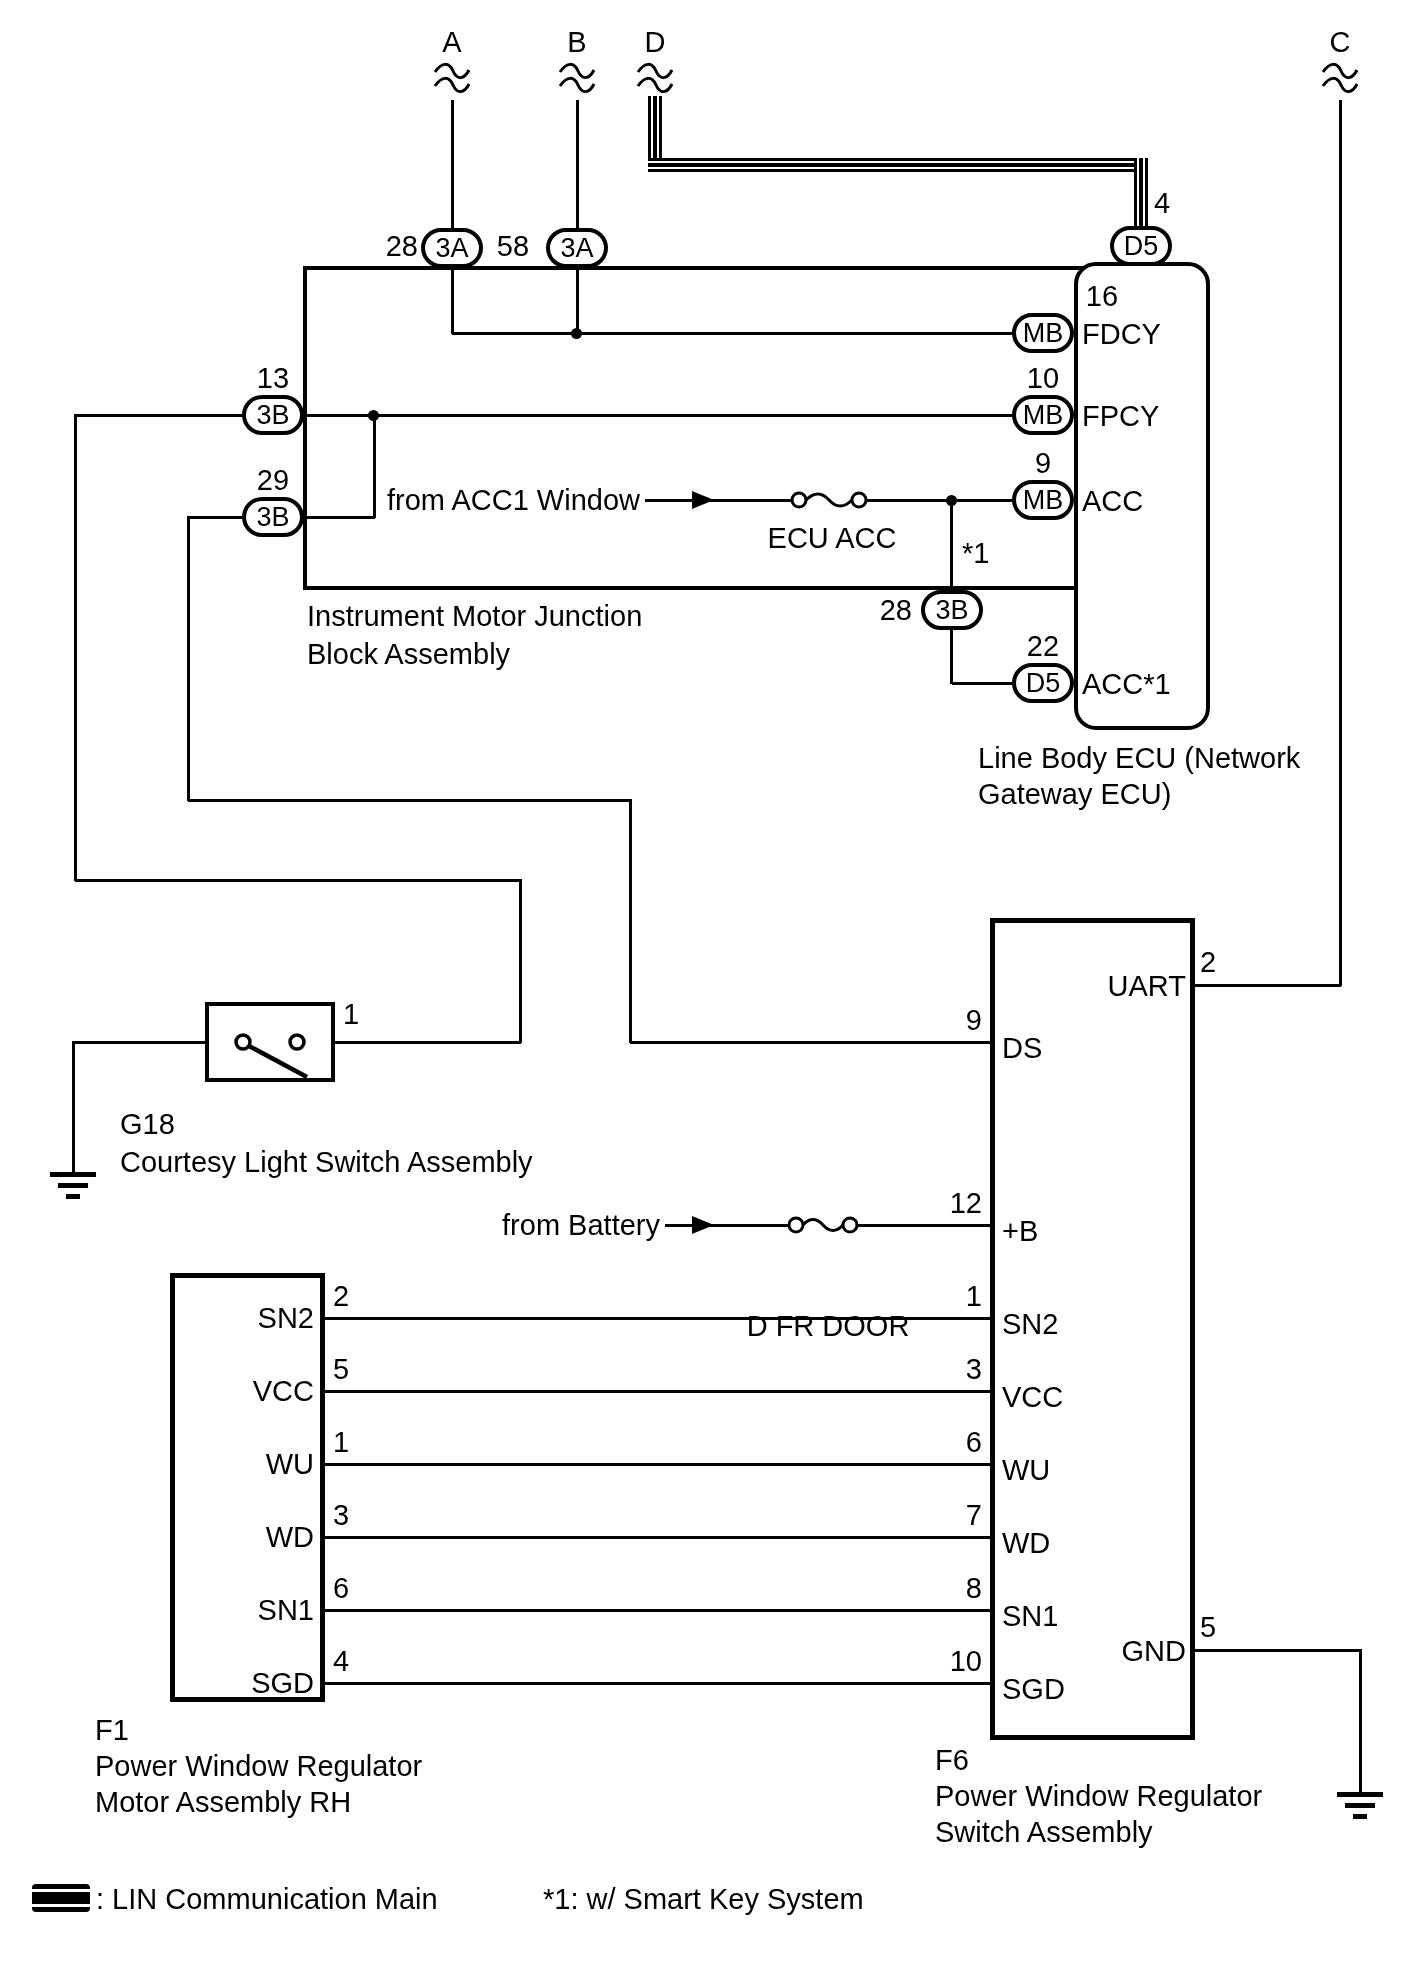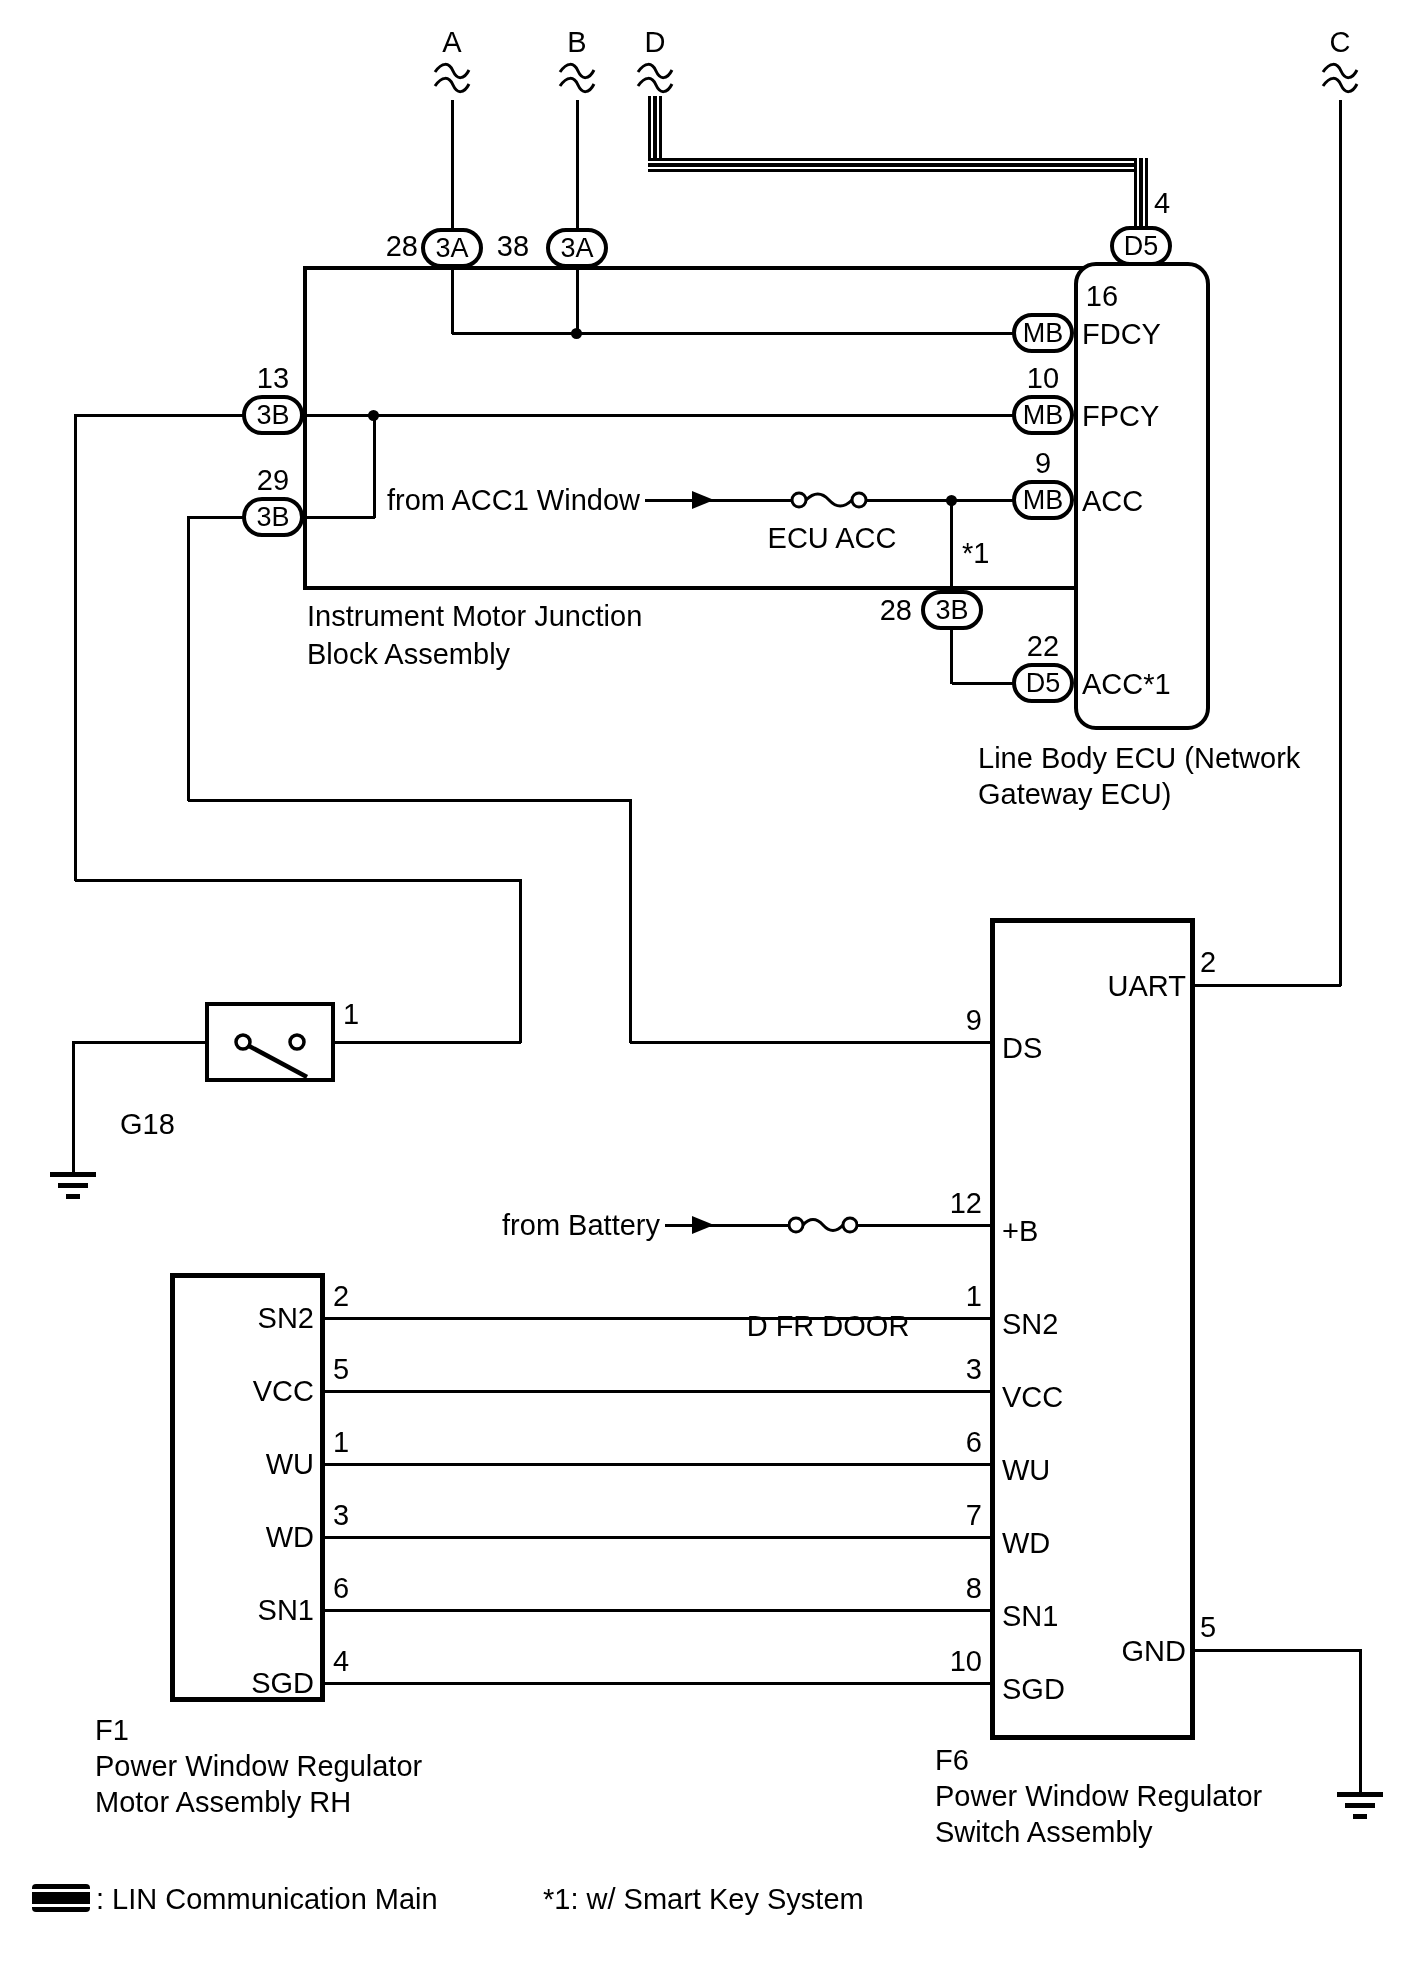--- a/index.html
+++ b/index.html
@@ -103,21 +103,21 @@
   <span class="t" style="left:307px;top:654px">Block Assembly</span>
 
   <div class="box z3" style="left:1074px;top:262px;width:136px;height:468px;border-radius:22px"></div>
   <span class="t" style="left:978px;top:758px">Line Body ECU (Network</span>
   <span class="t" style="left:978px;top:794px">Gateway ECU)</span>
 
   <span class="t tr" style="left:418px;top:246px">28</span>
   <div class="oval" style="left:421px;top:228px">
       <span>3A</span>
     </div>
-  <span class="t tc" style="left:513px;top:246px">38</span>
+  <span class="t tc" style="left:513px;top:246px">58</span>
   <div class="oval" style="left:546px;top:228px">
       <span>3A</span>
     </div>
   <span class="t" style="left:1154px;top:203px">4</span>
   <div class="oval" style="left:1110px;top:226px">
       <span>D5</span>
     </div>
 
   <span class="t tc" style="left:1102px;top:296px">16</span>
   <div class="oval" style="left:1012px;top:313px">
@@ -167,20 +167,21 @@
   <span class="t" style="left:962px;top:553px">*1</span>
 
   <div class="box z2" style="left:205px;top:1002px;width:130px;height:80px"></div>
   <svg style="left:205px;top:1002px" width="130" height="80" viewBox="0 0 130 80">
       <circle cx="38" cy="40" r="7" fill="#fff" stroke="#000" stroke-width="3.5"></circle>
       <circle cx="92" cy="40" r="7" fill="#fff" stroke="#000" stroke-width="3.5"></circle>
       <line x1="44" y1="44" x2="102" y2="75" stroke="#000" stroke-width="4.5"></line>
     </svg>
   <span class="t" style="left:343px;top:1014px">1</span>
   <span class="t" style="left:120px;top:1124px">G18</span>
+  <span class="t" style="left:120px;top:1162px">Courtesy Light Switch Assembly</span>
 
   <svg style="left:47px;top:1170px" width="52" height="32" viewBox="0 0 52 32">
       <rect x="3" y="2" width="46" height="5"></rect>
       <rect x="11" y="13" width="30" height="5"></rect>
       <rect x="19" y="24" width="14" height="5"></rect>
     </svg>
   <svg style="left:1334px;top:1790px" width="52" height="32" viewBox="0 0 52 32">
       <rect x="3" y="2" width="46" height="5"></rect>
       <rect x="11" y="13" width="30" height="5"></rect>
       <rect x="19" y="24" width="14" height="5"></rect>

